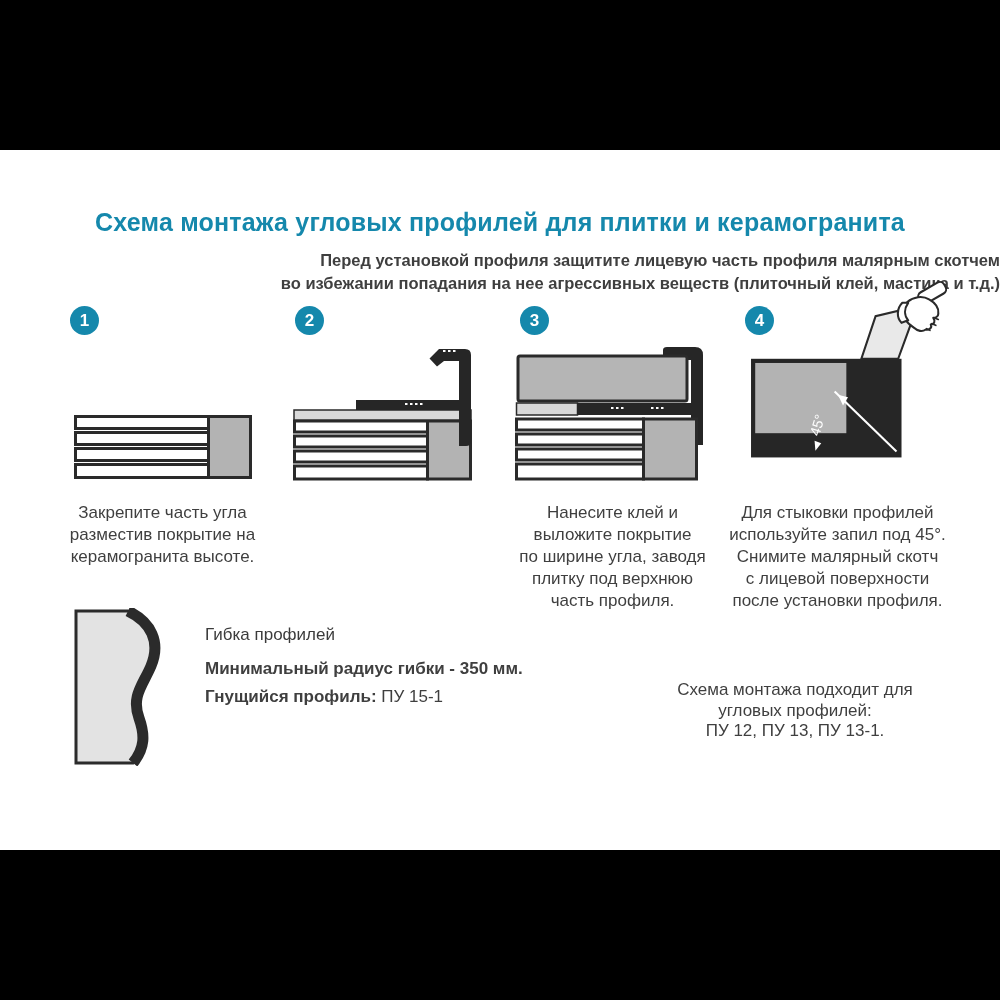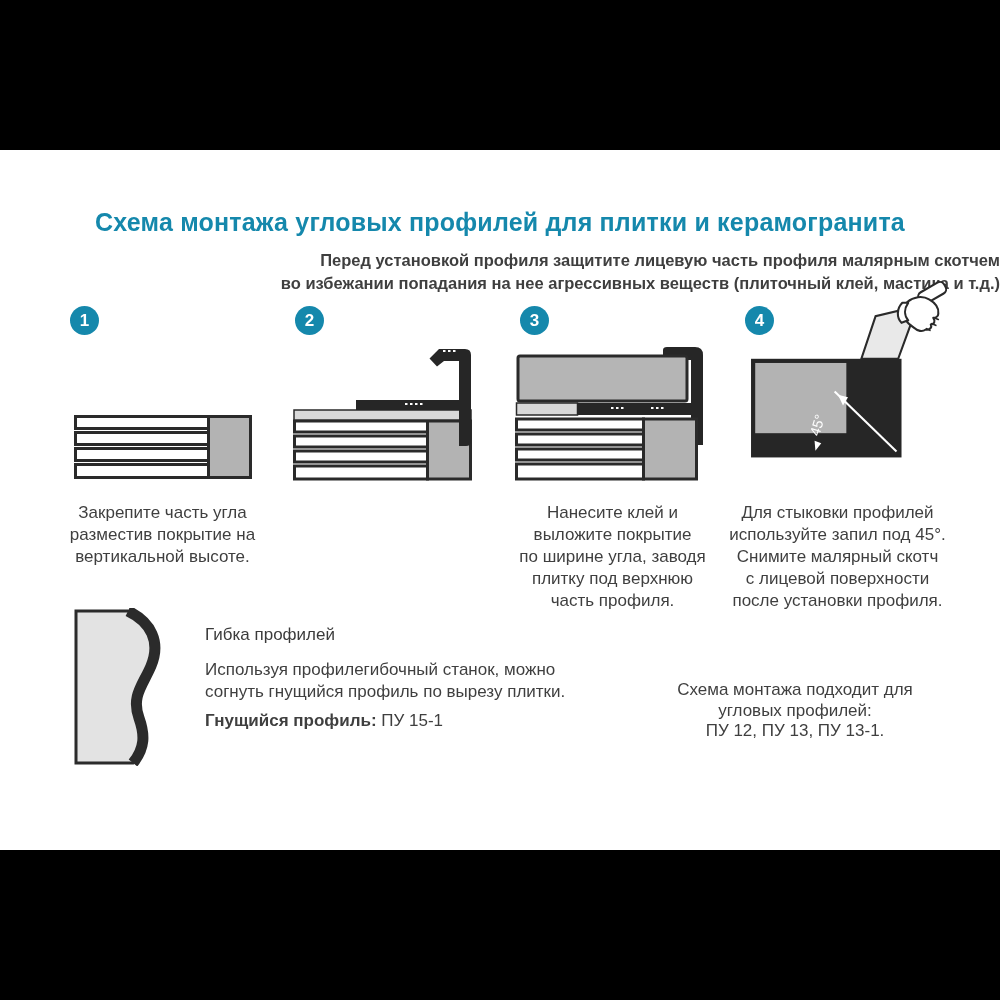--- a/index.html
+++ b/index.html
@@ -51,21 +51,21 @@
           <svg width="178" height="66" viewBox="0 0 178 66">
             <rect x="1.5" y="1.5" width="133" height="12" fill="#fff" stroke="#2a2a2a" stroke-width="3"></rect>
             <rect x="1.5" y="17.5" width="133" height="12" fill="#fff" stroke="#2a2a2a" stroke-width="3"></rect>
             <rect x="1.5" y="33.5" width="133" height="12" fill="#fff" stroke="#2a2a2a" stroke-width="3"></rect>
             <rect x="1.5" y="49.5" width="133" height="13" fill="#fff" stroke="#2a2a2a" stroke-width="3"></rect>
             <rect x="134.5" y="1.5" width="42" height="61" fill="#b3b3b3" stroke="#2a2a2a" stroke-width="3"></rect>
           </svg>
         </div>
         <div class="caption">Закрепите часть угла
 разместив покрытие на
-вертикальной высоте.</div>
+керамогранита высоте.</div>
       </div>
 
       <div class="step">
         <div class="badge">2</div>
         <div class="diagram">
           <svg width="190" height="140" viewBox="0 0 190 140">
 
             <rect x="1.5" y="80" width="133" height="11" fill="#fff" stroke="#2a2a2a" stroke-width="3"></rect>
             <rect x="1.5" y="95" width="133" height="11" fill="#fff" stroke="#2a2a2a" stroke-width="3"></rect>
             <rect x="1.5" y="110" width="133" height="11" fill="#fff" stroke="#2a2a2a" stroke-width="3"></rect>
@@ -166,22 +166,21 @@
 
     <div class="bottom">
       <div class="bend-shape">
         <svg width="100" height="158" viewBox="0 0 100 158">
           <path d="M3,3 L55,3 C78,14 88,34 78,58 C70,77 58,88 66,110 C72,127 72,140 60,155 L3,155 Z" fill="#e3e3e3" stroke="#2b2b2b" stroke-width="3"></path>
           <path d="M55,3 C78,14 88,34 78,58 C70,77 58,88 66,110 C72,127 72,140 60,155" fill="none" stroke="#2b2b2b" stroke-width="11"></path>
         </svg>
       </div>
       <div class="bend-text">
         <h3 class="bend-heading">Гибка профилей</h3>
-        <p class="bend-body">Используя профилегибочный станок, можно
-согнуть гнущийся профиль по вырезу плитки.</p>
+        <p class="bend-radius">Минимальный радиус гибки - 350 мм.</p>
         <p class="bend-profile"><span class="lbl">Гнущийся профиль:</span><span> ПУ 15-1</span></p>
       </div>
       <div class="compat">Схема монтажа подходит для
 угловых профилей:
 ПУ 12, ПУ 13, ПУ 13-1.</div>
     </div>
 
   </div>
 </div>
 

